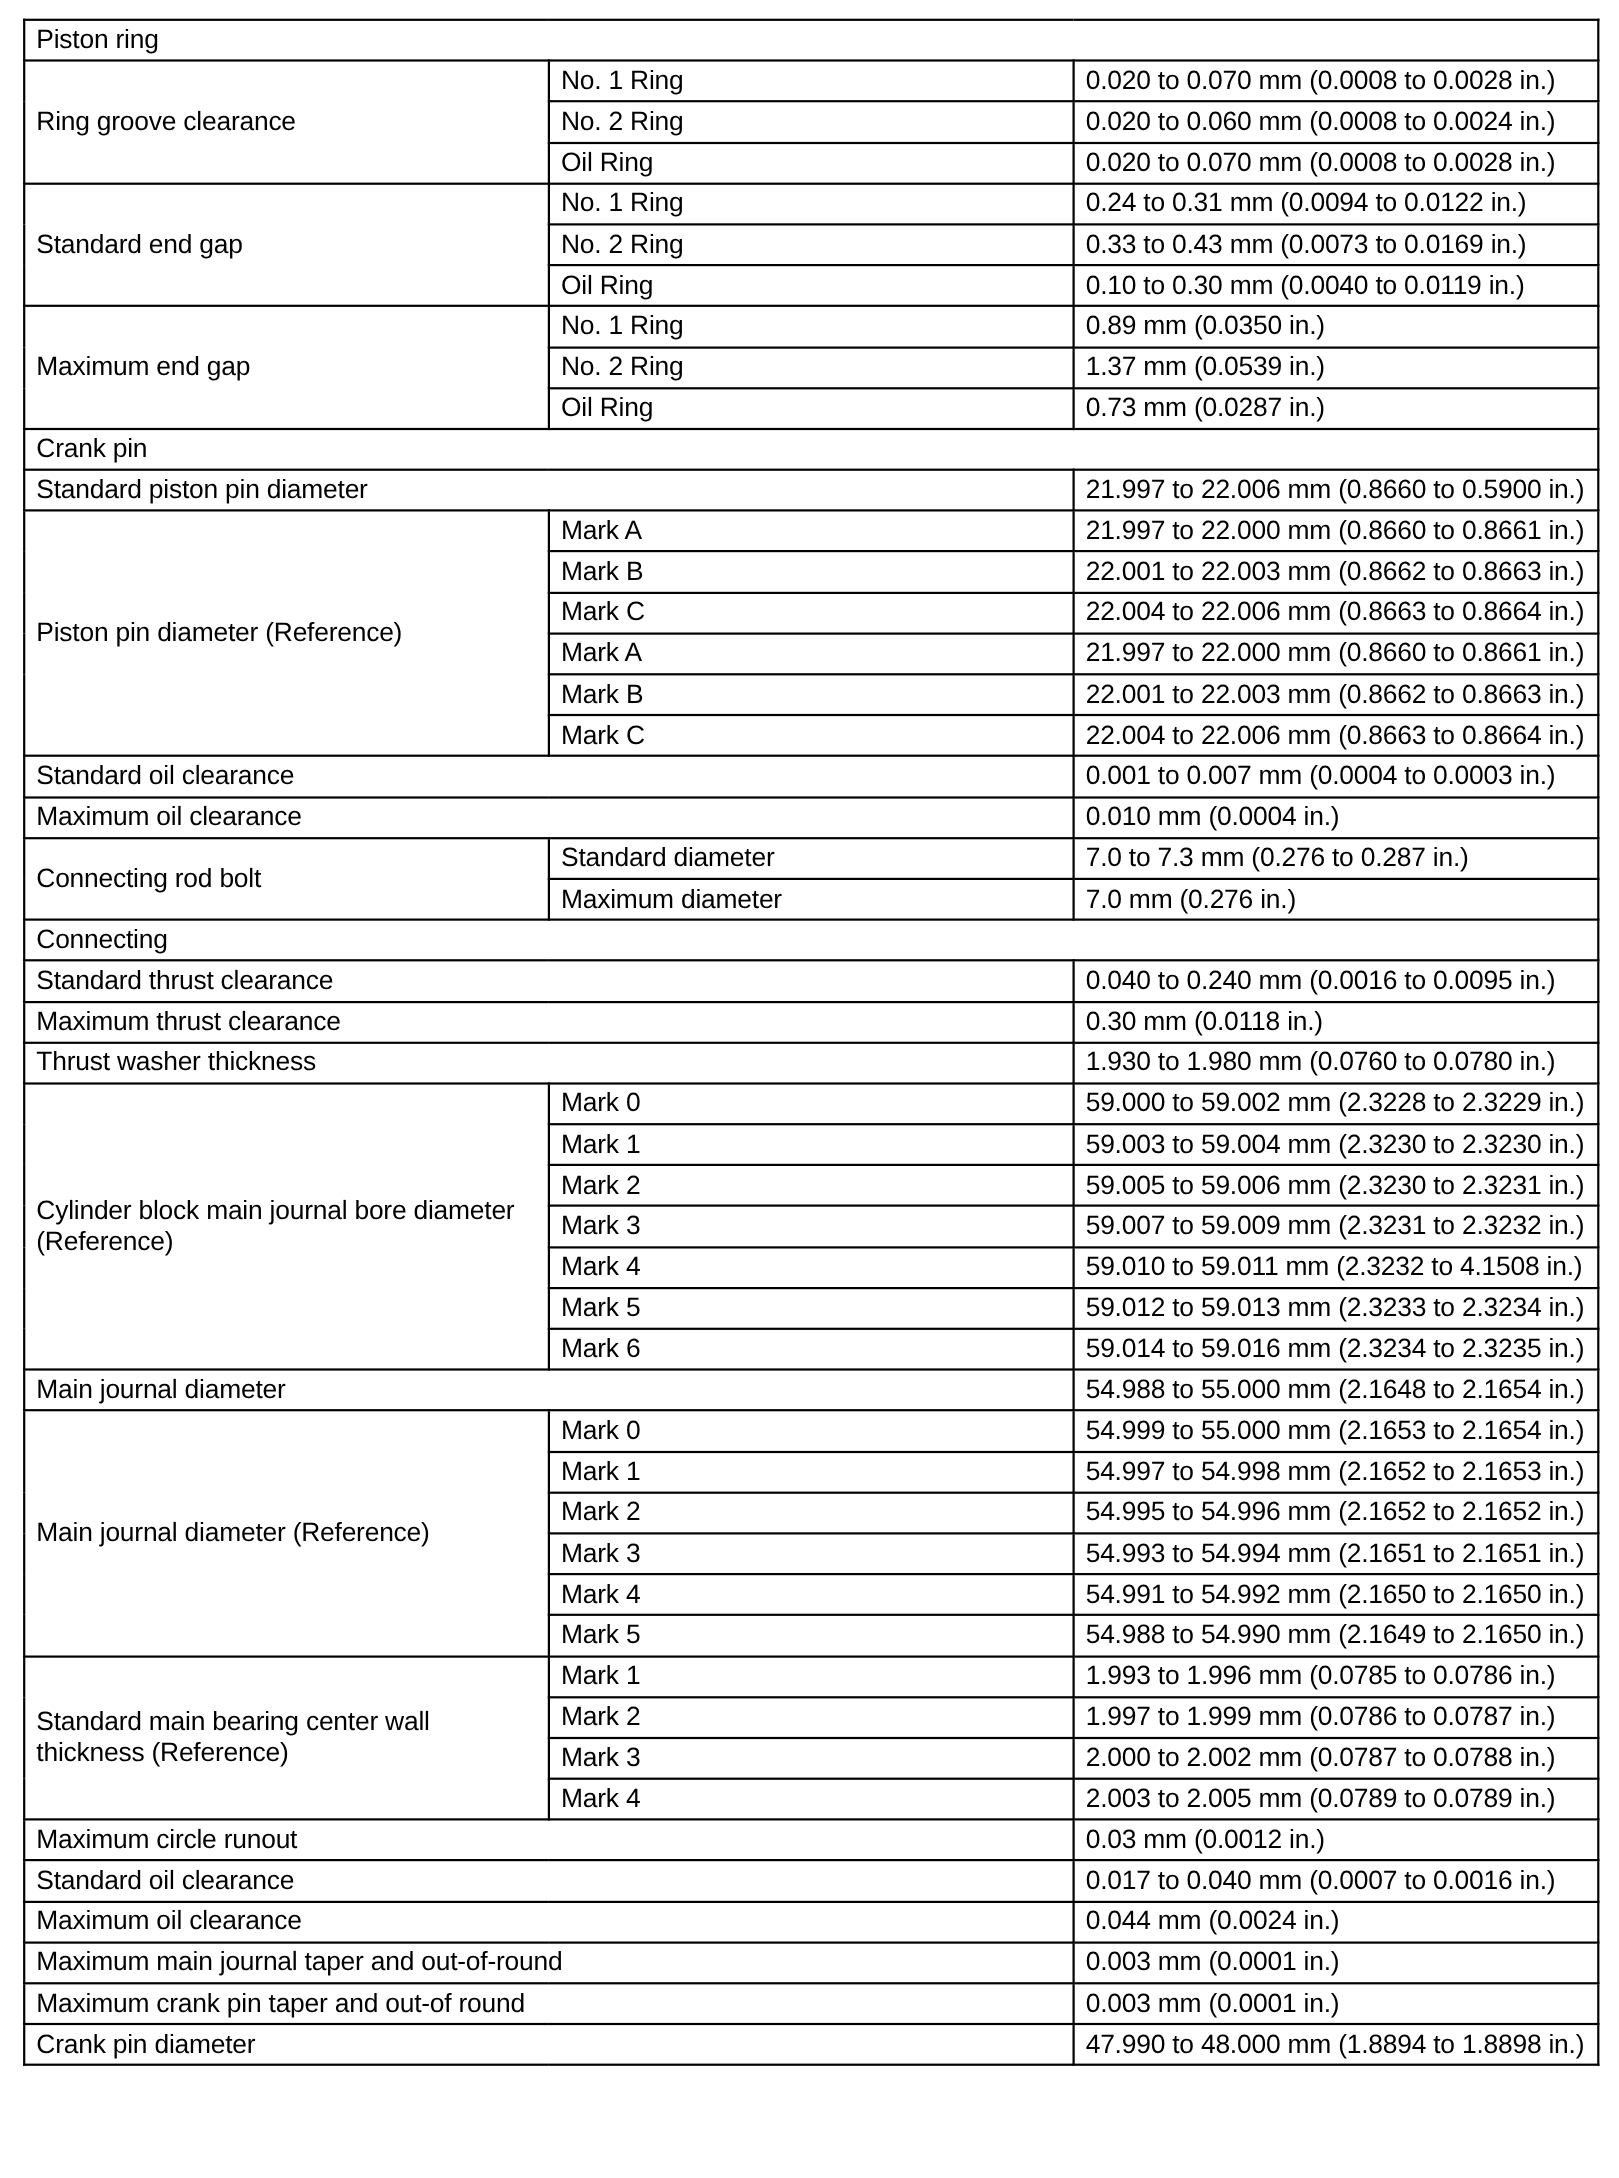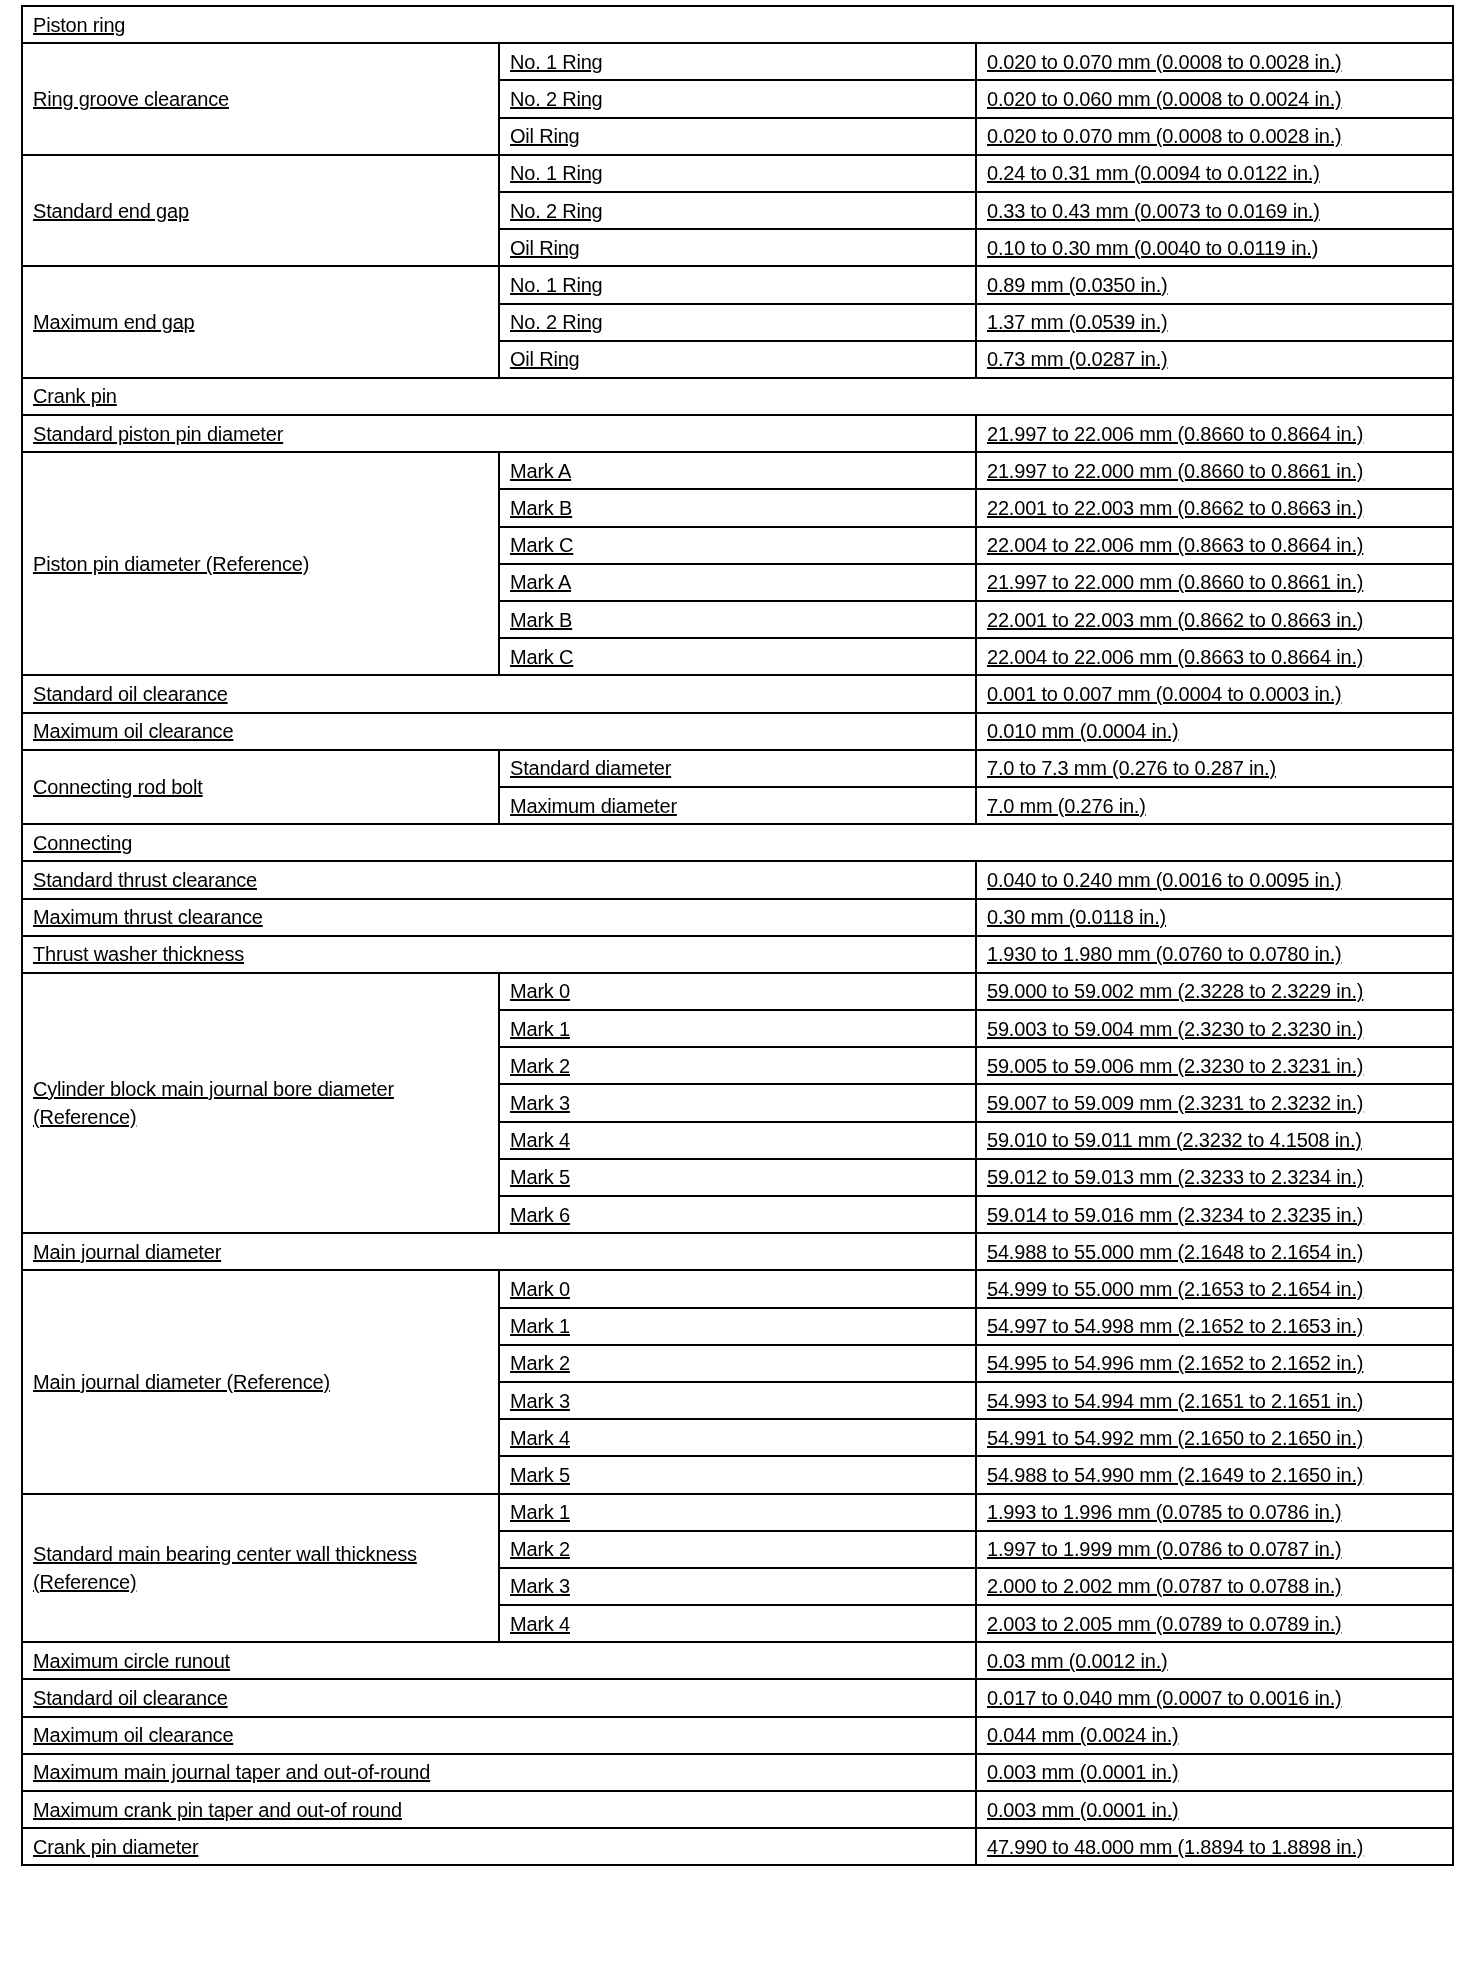--- a/index.html
+++ b/index.html
@@ -1,20 +1,20 @@
 <!DOCTYPE html>
 <html><head>
 <meta charset="utf-8">
 <style>
   html, body { margin: 0; padding: 0; background: #ffffff; }
   body { width: 1472px; height: 1980px; position: relative; font-family: "Liberation Sans", sans-serif; color: #000; }
   #spec-table {
-    position: absolute; left: 21px; top: 5px; width: 1431px;
+    position: absolute; left: 21px; top: 17px; width: 1431px;
     border-collapse: collapse; table-layout: fixed;
-    font-size: 20px; letter-spacing: -0.2px; text-decoration: underline;
+    font-size: 24px; letter-spacing: -0.2px;
   }
   #spec-table td {
     border: 2px solid #000; height: 35.2px; padding: 0 10px; vertical-align: middle;
     line-height: 28px; white-space: nowrap;
   }
   #spec-table td.wrap { white-space: normal; line-height: 28px; }
   col.c1 { width: 477px; }
   col.c2 { width: 477px; }
   col.c3 { width: 477px; }
 </style>
@@ -68,21 +68,21 @@
       </tr>
       <tr>
         <td>Oil Ring</td>
         <td>0.73 mm (0.0287 in.)</td>
       </tr>
       <tr>
         <td colspan="3">Crank pin</td>
       </tr>
       <tr>
         <td colspan="2">Standard piston pin diameter</td>
-        <td>21.997 to 22.006 mm (0.8660 to 0.8664 in.)</td>
+        <td>21.997 to 22.006 mm (0.8660 to 0.5900 in.)</td>
       </tr>
       <tr>
         <td rowspan="6" class="wrap">Piston pin diameter (Reference)</td>
         <td>Mark A</td>
         <td>21.997 to 22.000 mm (0.8660 to 0.8661 in.)</td>
       </tr>
       <tr>
         <td>Mark B</td>
         <td>22.001 to 22.003 mm (0.8662 to 0.8663 in.)</td>
       </tr>

